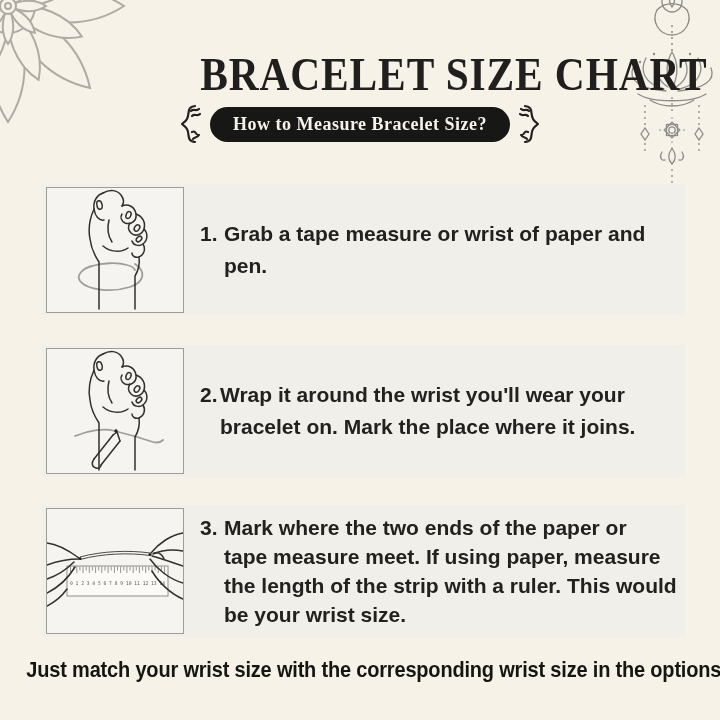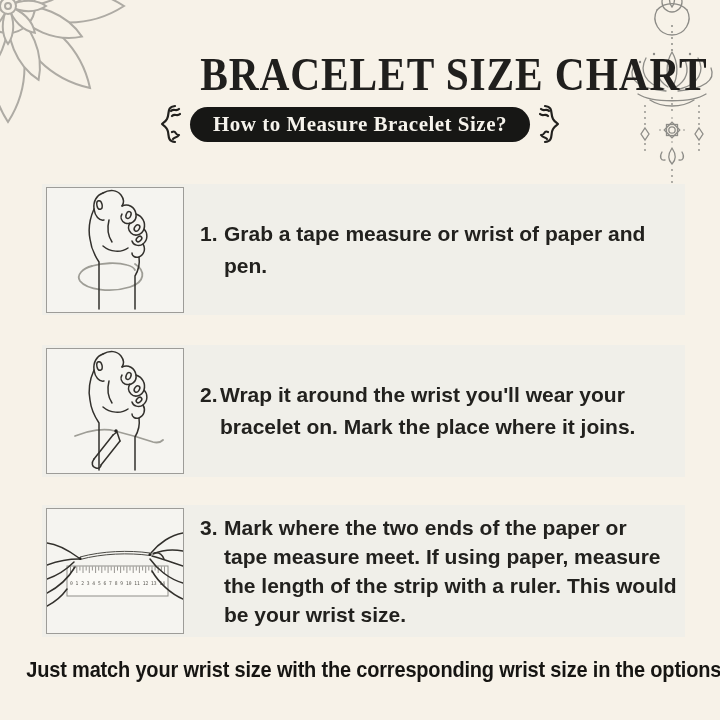--- a/index.html
+++ b/index.html
@@ -16,21 +16,21 @@
 
   .title{position:absolute;top:48px;left:16px;width:720px;text-align:right;
     font-family:"Liberation Serif",serif;font-weight:700;font-size:46px;color:#201f1d;
     letter-spacing:1px;white-space:nowrap;}
   .title span{display:inline-block;transform:scaleX(.9);transform-origin:center;}
 
   .badge-row{position:absolute;top:104px;left:0;width:720px;height:40px;
     display:flex;justify-content:center;align-items:center;gap:9px;}
   .pill{background:var(--badge-bg);color:var(--badge-text);border-radius:18px;
     height:35px;line-height:35px;padding:0 23px;font-family:"Liberation Serif",serif;
-    font-weight:700;font-size:21px;letter-spacing:.5px;white-space:nowrap;}
+    font-weight:700;font-size:18px;letter-spacing:.5px;white-space:nowrap;}
   .flourish{width:30px;height:40px;}
   .flourish.right{transform:scaleX(-1);}
 
   .step-row{position:absolute;left:42px;width:643px;background:var(--band-bg);}
   .row-1{top:184px;height:131px;}
   .row-2{top:345px;height:132px;}
   .row-3{top:505px;height:132px;}
   .illus-box{position:absolute;left:4px;top:3px;width:136px;height:124px;
     background:var(--box-bg);border:1px solid var(--box-border);}
   .illus-box svg{display:block;width:136px;height:124px;}

